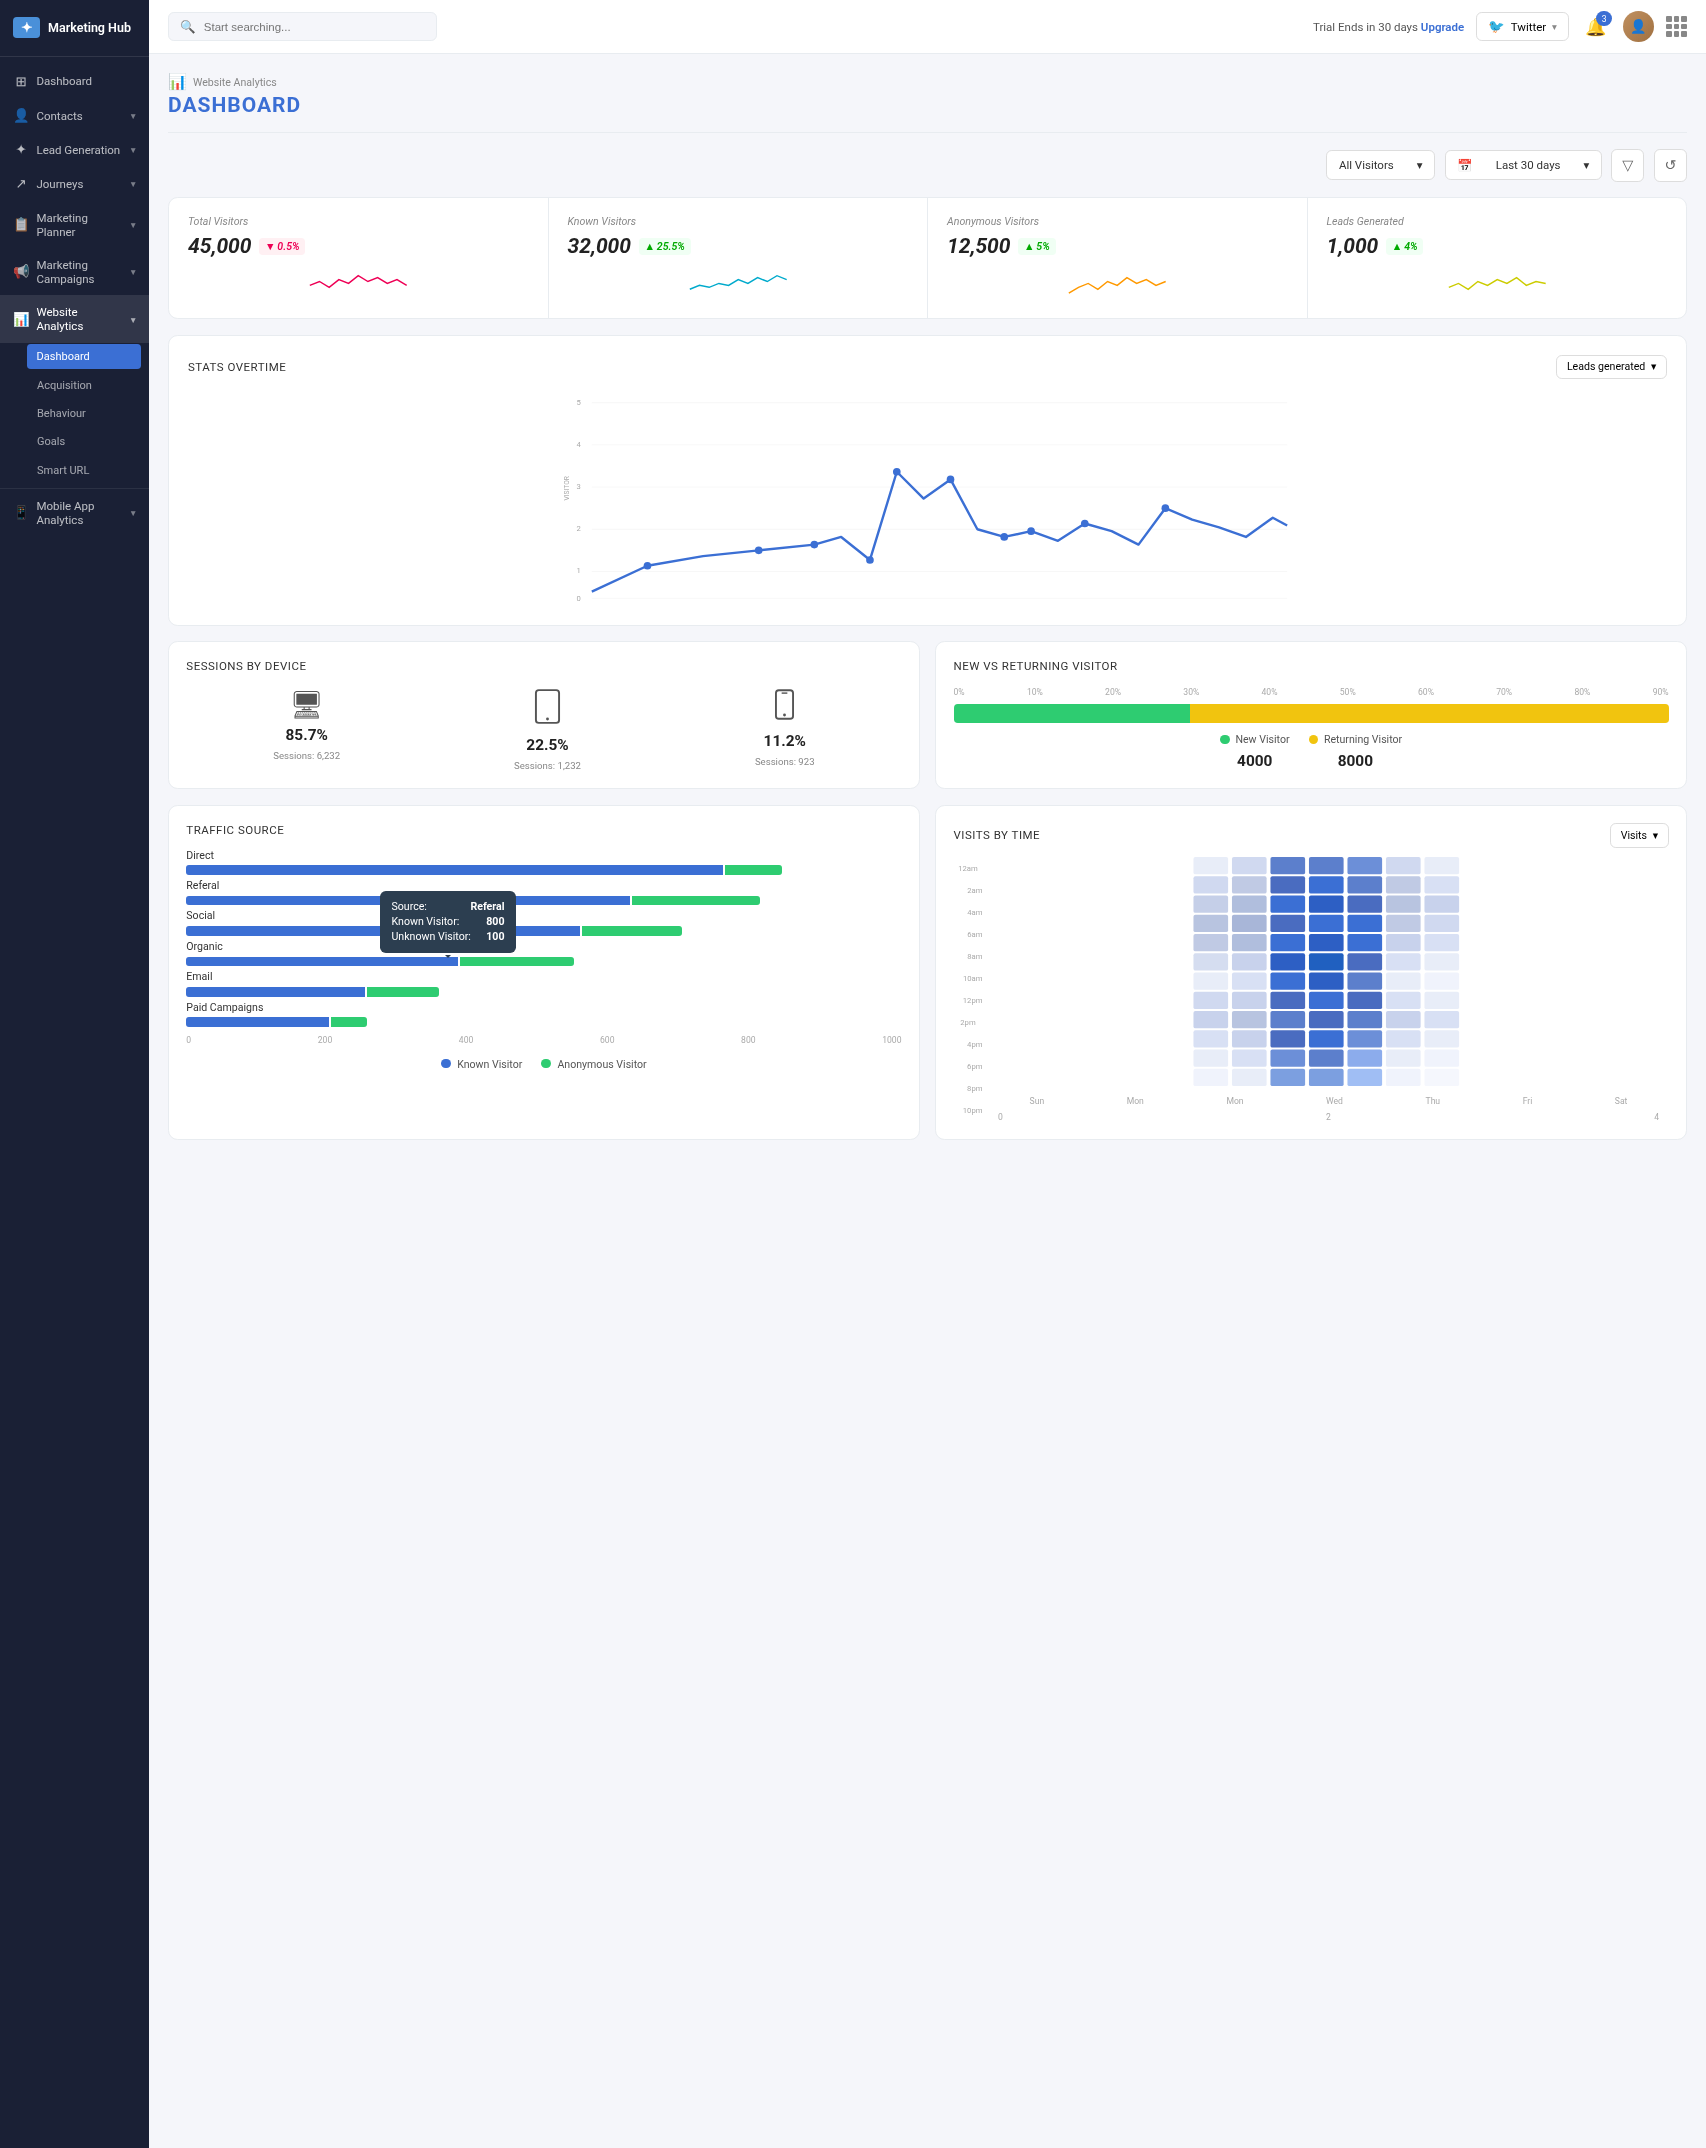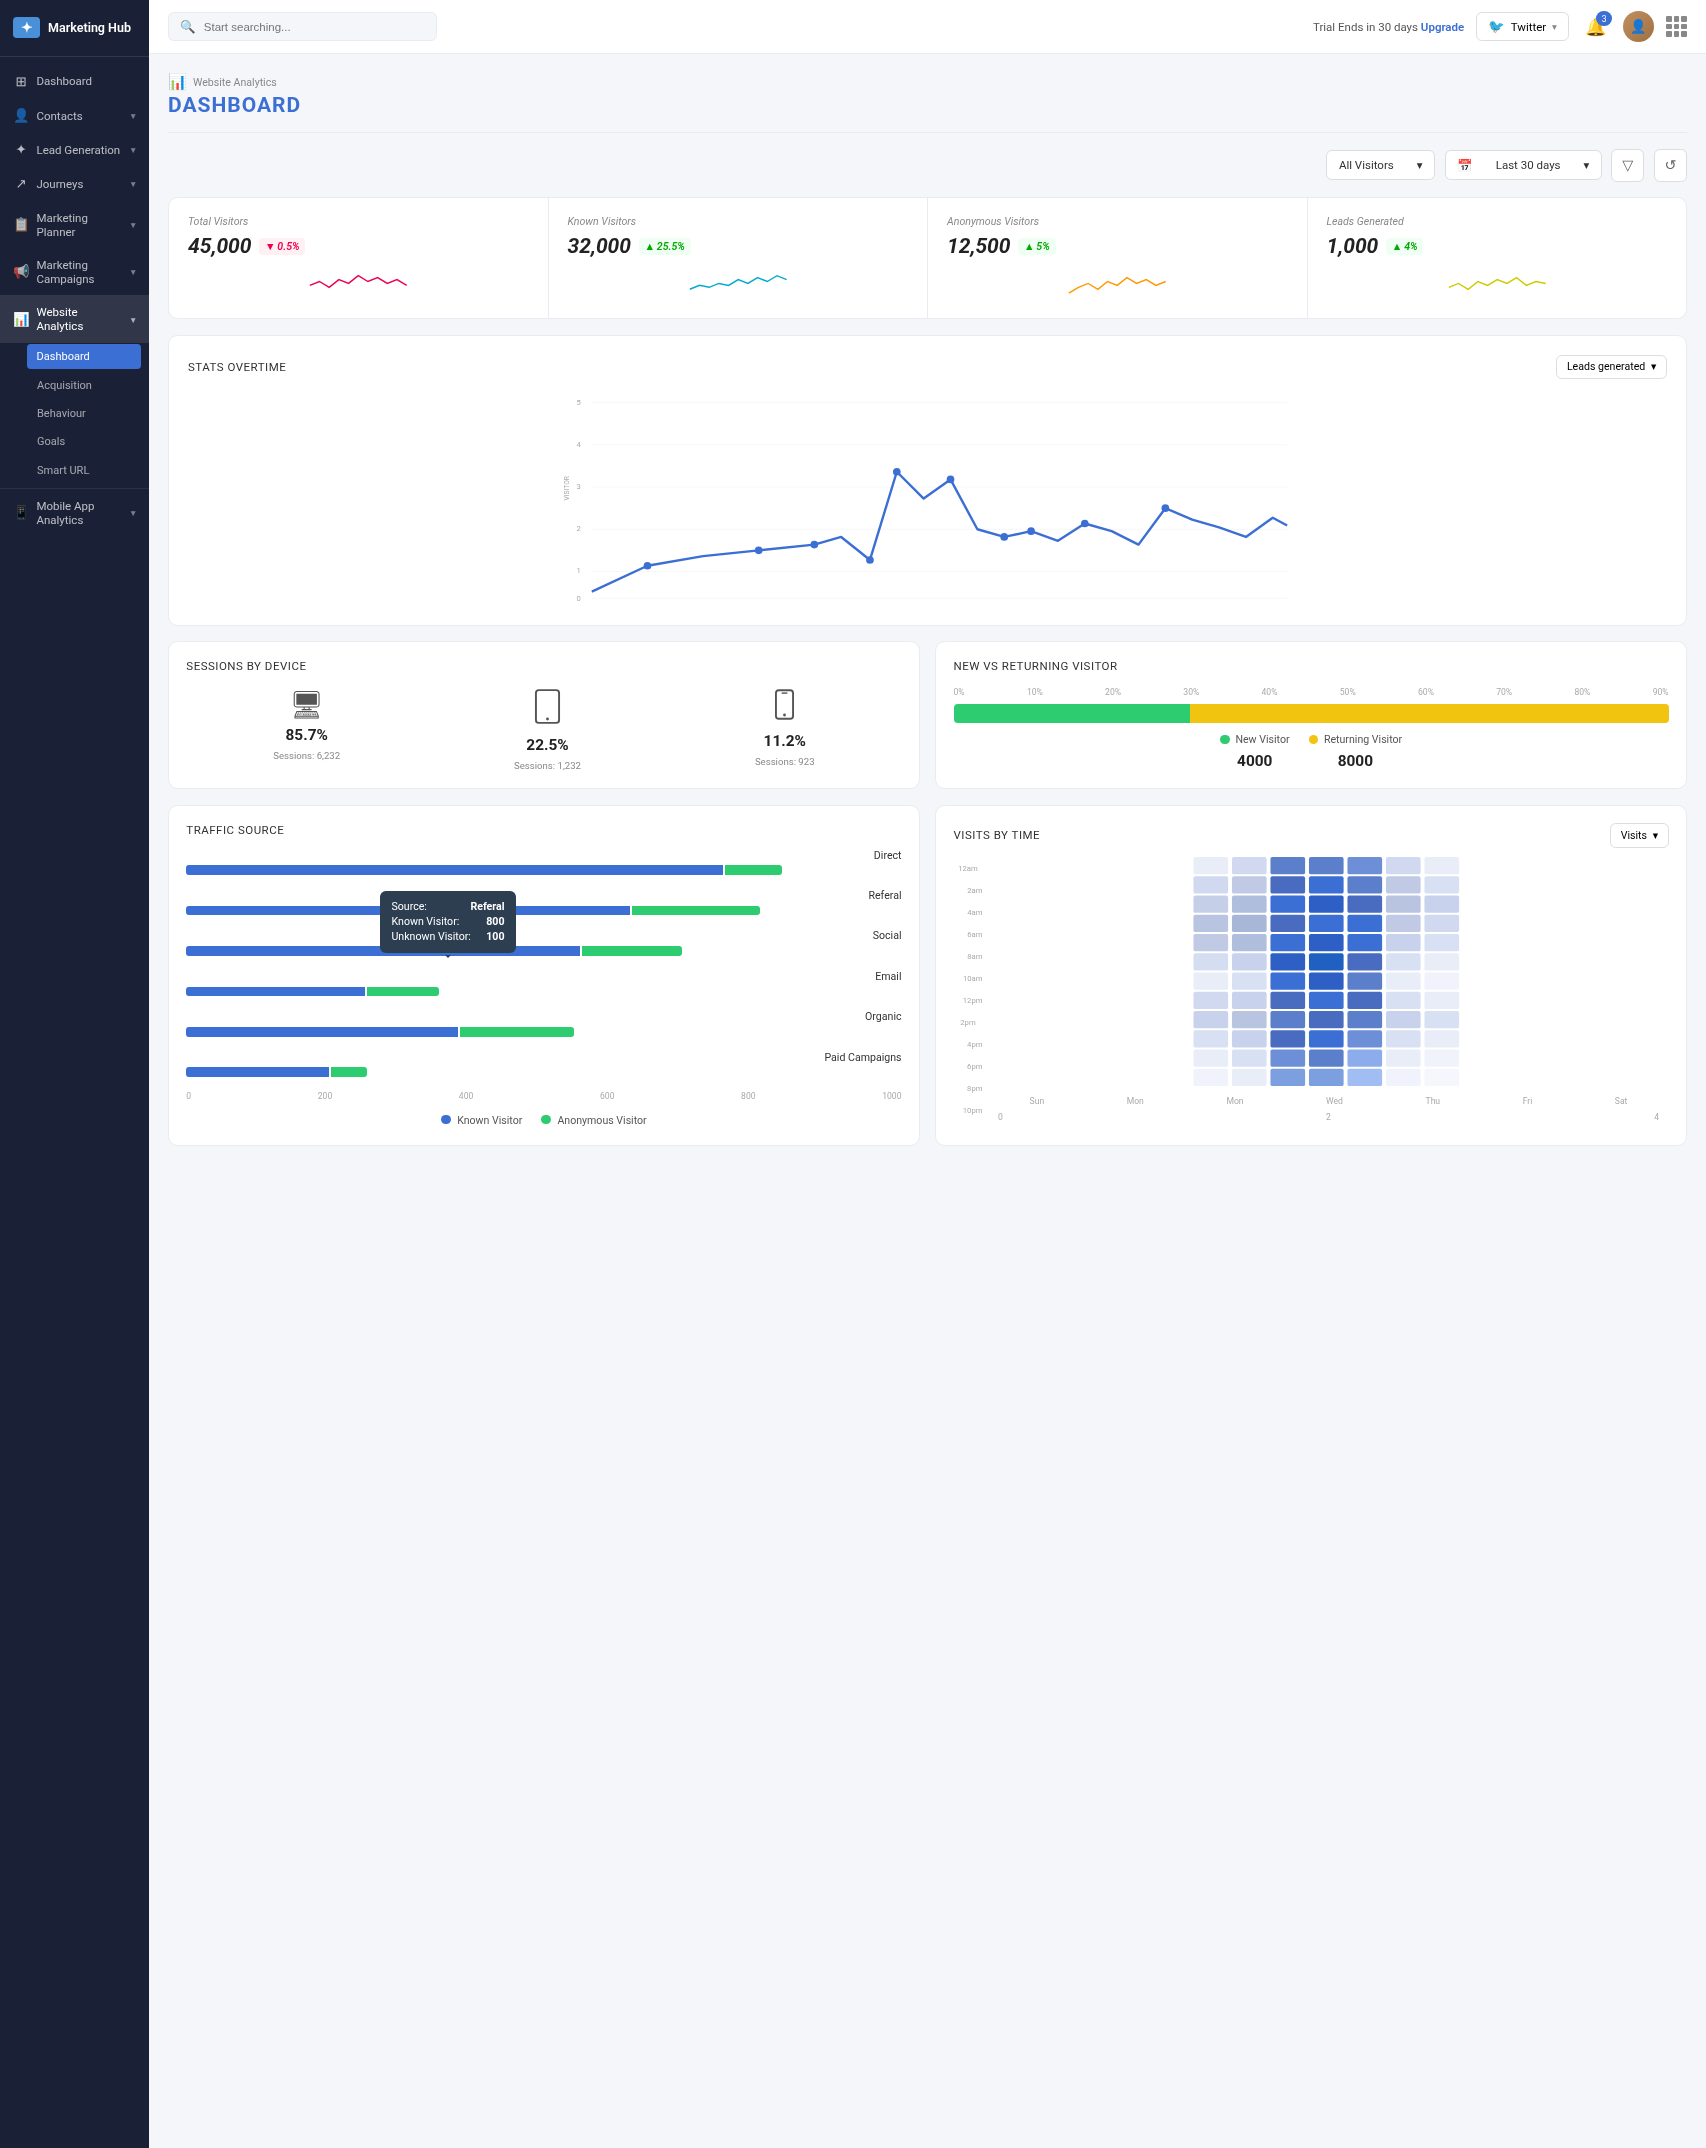--- a/index.html
+++ b/index.html
@@ -86,21 +86,21 @@
     .h-bar-yellow { background: #f1c40f; }
     .h-bar-axis { display: flex; justify-content: space-between; font-size: 8.6px; color: #aaa; margin-bottom: 7.7px; }
     .legend-row { display: flex; gap: 19px; margin-top: 9.6px; justify-content: center; }
     .legend-item { display: flex; align-items: center; gap: 5.8px; font-size: 10.6px; color: #555; flex-direction: column; }
     .legend-dot { width: 9.6px; height: 9.6px; border-radius: 50%; }
     .legend-val { font-size: 15.4px; font-weight: 700; color: #222; }
 
     
     .traffic-section { background: #fff; border: 1px solid #e8ecf0; border-radius: 9.6px; padding: 17.3px; flex: 1; position: relative; }
     .traffic-rows { margin-top: 11.5px; }
-    .traffic-row { margin-bottom: 14px; text-align: right; }
+    .traffic-row { margin-bottom: 4px; }
     .traffic-label { font-size: 10.6px; color: #333; margin-bottom: 3.8px; }
     .traffic-bars { display: flex; gap: 1.9px; height: 9.6px; border-radius: 2.9px; overflow: visible; }
     .bar-blue { background: #3b6fd4; border-radius: 2.9px 0 0 2.9px; }
     .bar-green { background: #2ecc71; border-radius: 0 2.9px 2.9px 0; }
     .traffic-x-axis { display: flex; justify-content: space-between; font-size: 8.6px; color: #aaa; margin-top: 7.7px; }
     .tooltip-box { position: absolute; background: #2c3e50; color: #fff; border-radius: 5.8px; padding: 7.7px 11.5px; font-size: 10.6px; top: 85px; left: 211px; z-index: 10; }
     .tooltip-box::after { content: ''; position: absolute; bottom: -7.7px; left: 50%; transform: translateX(-50%); border: 3.8px solid transparent; border-top-color: #2c3e50; }
     .tooltip-row { display: flex; justify-content: space-between; gap: 15.4px; margin: 1.9px 0; }
     .tooltip-bold { font-weight: 700; }
     .legend-row-bottom { display: flex; justify-content: center; gap: 19px; margin-top: 13.4px; font-size: 10.6px; color: #555; }
@@ -431,31 +431,31 @@
             </div>
           </div>
           <div class="traffic-row">
             <div class="traffic-label">Social</div>
             <div class="traffic-bars">
               <div class="bar-blue" style="width:55%;"></div>
               <div class="bar-green" style="width:14%;"></div>
             </div>
           </div>
           <div class="traffic-row">
+            <div class="traffic-label">Organic</div>
+            <div class="traffic-bars">
+              <div class="bar-blue" style="width:38%;"></div>
+              <div class="bar-green" style="width:16%;"></div>
+            </div>
+          </div>
+          <div class="traffic-row">
             <div class="traffic-label">Email</div>
             <div class="traffic-bars">
               <div class="bar-blue" style="width:25%;"></div>
               <div class="bar-green" style="width:10%;"></div>
-            </div>
-          </div>
-          <div class="traffic-row">
-            <div class="traffic-label">Organic</div>
-            <div class="traffic-bars">
-              <div class="bar-blue" style="width:38%;"></div>
-              <div class="bar-green" style="width:16%;"></div>
             </div>
           </div>
           <div class="traffic-row">
             <div class="traffic-label">Paid Campaigns</div>
             <div class="traffic-bars">
               <div class="bar-blue" style="width:20%;"></div>
               <div class="bar-green" style="width:5%;"></div>
             </div>
           </div>
         </div>

